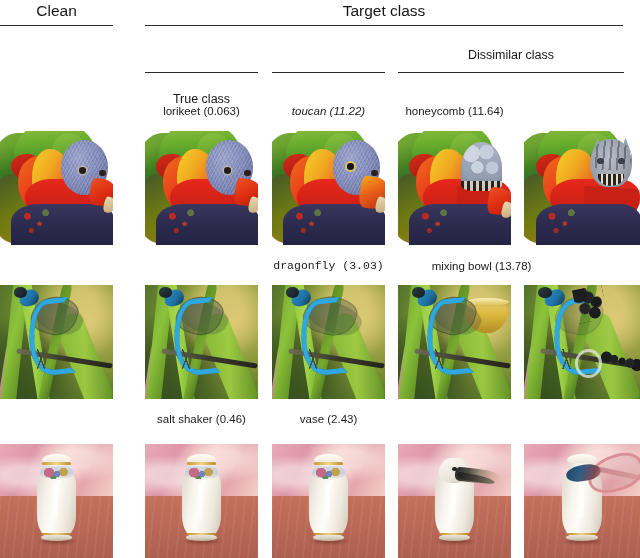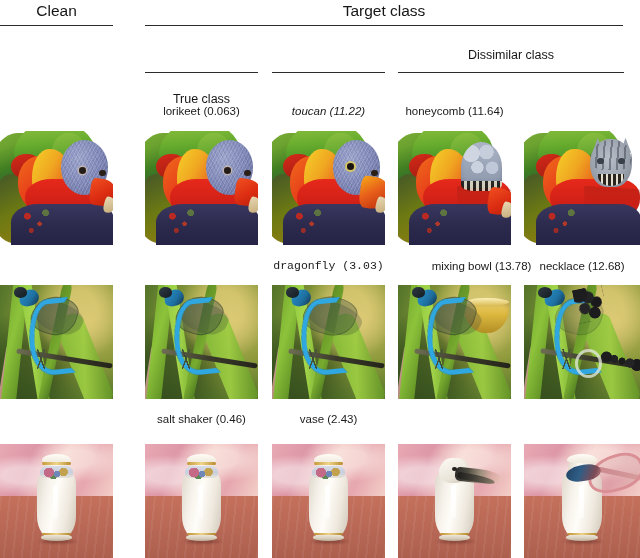--- a/index.html
+++ b/index.html
@@ -576,21 +576,20 @@
       <div class="patch patch-cat"></div>
       <div class="cat-stripes"></div>
       <div class="cat-eye-l"></div>
       <div class="cat-eye-r"></div>
       <div class="cat-mouth"></div>
     </div>
   </div>
 
   <div class="cap" style="left:272px; top:259px; width:113px;font-family:Liberation Mono, monospace;">dragonfly (3.03)</div>
   <div class="cap" style="left:398px; top:259px; width:113px;margin-left:27px;">mixing bowl (13.78)</div>
-  <div class="cap" style="left:524px; top:259px; width:116px;">necklace (12.68)</div>
 
   <div class="tile" style="left:0px; top:285px; width:113px; height:114px;">
     <div class="scene">
       <div class="df-bg"></div>
         <div class="df-blur"></div>
       <div class="blade blade-d"></div>
       <div class="blade-pink"></div>
       <div class="blade blade-a"></div>
       <div class="blade blade-b"></div>
       <div class="blade blade-c"></div>

